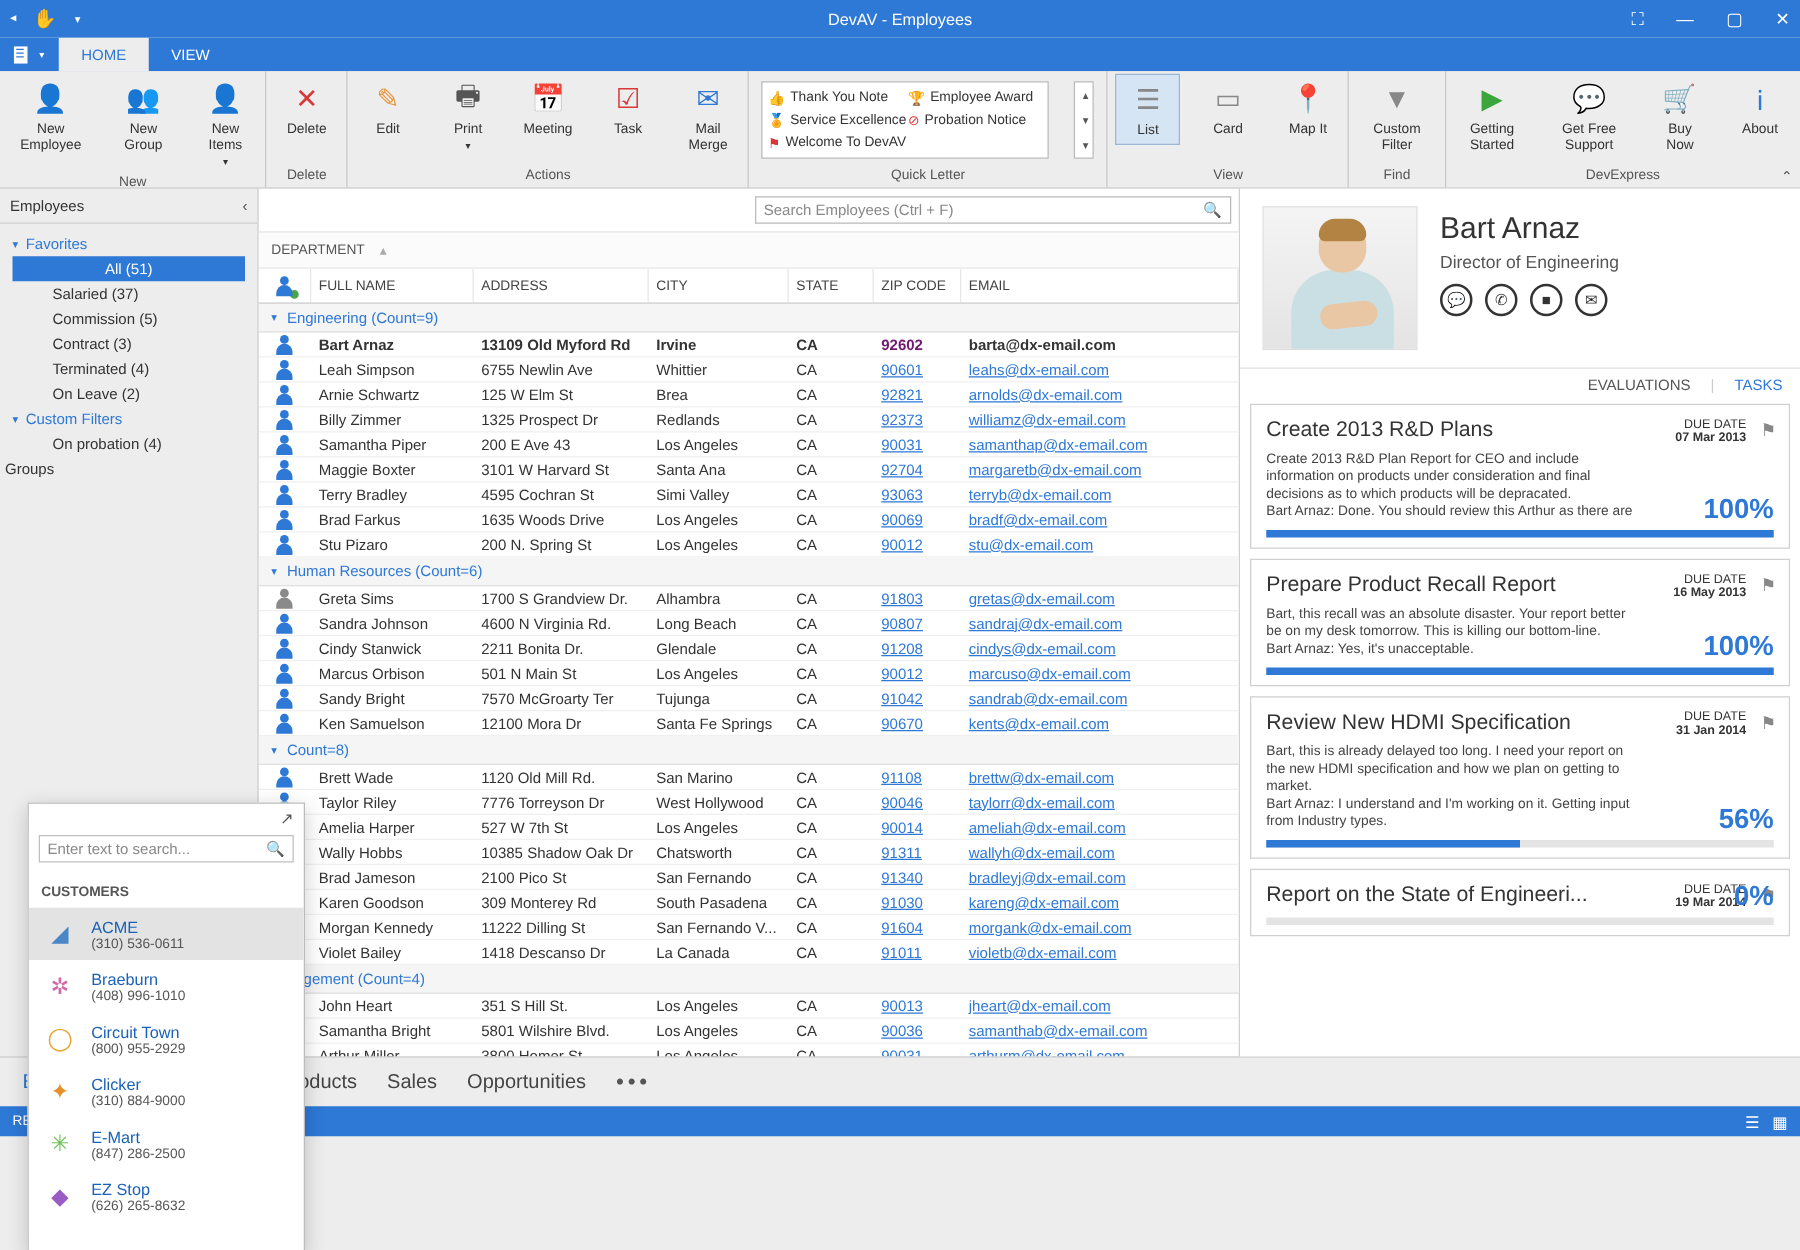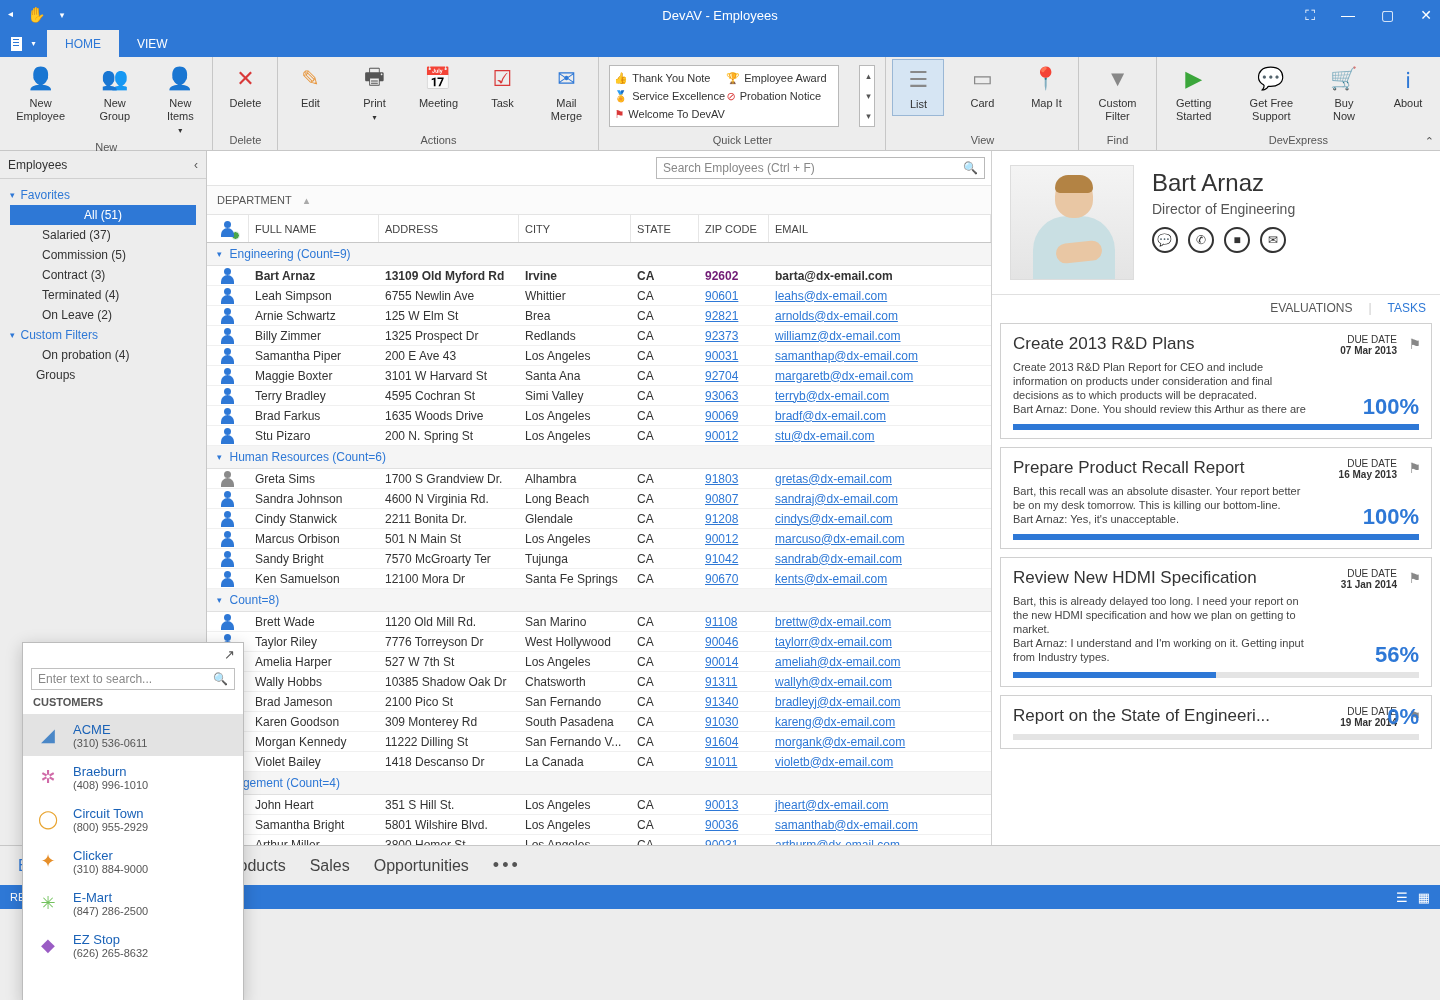--- a/index.html
+++ b/index.html
@@ -28,25 +28,25 @@
 .ql .drop{width:16px;border-left:1px solid #ccc;display:flex;align-items:center;justify-content:center;font-size:9px;color:#555;align-self:stretch}
 .rib-expand{position:absolute;right:6px;bottom:2px;font-size:11px;color:#555}
 .content{display:flex;height:694px;position:relative}
 .sidebar{width:207px;border-right:1px solid #c7c7c7;background:#ededed;display:flex;flex-direction:column}
 .sidehdr{height:28px;display:flex;align-items:center;padding:0 8px;border-bottom:1px solid #d0d0d0;font-size:12px;color:#333}
 .sidehdr .ch{margin-left:auto;font-size:12px;color:#555}
 .sidetree{padding:6px 0;font-size:12px}
 .sidetree .tog{padding:3px 10px;color:#2e78d6;font-size:12px;display:flex;align-items:center;gap:6px}
 .sidetree .item{padding:3px 12px 3px 42px}
 .sidetree .item.sel{background:#2e78d6;color:#fff;margin:0 10px;border-radius:0;text-align:center;padding:3px 0}
-.sidetree .plain{padding:3px 36px}
+.sidetree .plain{padding:3px 4px}
 .main{flex:1;display:flex;background:#fff}
 .grid{flex:1;display:flex;flex-direction:column;border-right:1px solid #d0d0d0;min-width:0}
 .searchbar{display:flex;justify-content:flex-end;padding:6px}
-.searchbox{width:329px;height:22px;border:1px solid #b9b9b9;display:flex;align-items:center;padding:0 6px;color:#888;font-size:12px;background:#fff}
+.searchbox{width:381px;height:22px;border:1px solid #b9b9b9;display:flex;align-items:center;padding:0 6px;color:#888;font-size:12px;background:#fff}
 .searchbox .mag{margin-left:auto;font-size:12px}
 .grouprow{background:#fbfbfb;border-top:1px solid #e4e4e4;border-bottom:1px solid #e4e4e4;height:30px;display:flex;align-items:center;padding:0 10px;font-size:11px;color:#555;gap:12px}
 .colhdr{display:flex;background:#fff;border-bottom:1px solid #c7c7c7;font-size:11px;color:#444;height:28px;align-items:center}
 .colhdr>div{padding:0 6px;border-right:1px solid #e6e6e6;height:100%;display:flex;align-items:center}
 .c-ico{width:42px;justify-content:center}
 .c-name{width:130px}
 .c-addr{width:140px}
 .c-city{width:112px}
 .c-state{width:68px}
 .c-zip{width:70px}
@@ -88,21 +88,21 @@
 .task .tt{font-size:17px;font-weight:300;color:#333;margin-bottom:6px;max-width:300px;white-space:nowrap;overflow:hidden;text-overflow:ellipsis}
 .task .td{font-size:11px;line-height:14px;color:#444;max-width:300px}
 .task .due{position:absolute;right:34px;top:10px;font-size:10px;color:#333;text-align:right}
 .task .due b{font-weight:700}
 .task .flag{position:absolute;right:10px;top:12px;font-size:14px;color:#888}
 .task .pct{position:absolute;right:12px;bottom:18px;font-size:22px;color:#2e78d6;font-weight:700}
 .task .bar{height:6px;background:#e4e4e4;margin-top:8px;position:relative}
 .task .bar .f{height:100%;background:#2e78d6}
 .popup{position:absolute;left:22px;top:491px;width:222px;height:361px;background:#fff;border:1px solid #bcbcbc;box-shadow:0 4px 16px rgba(0,0,0,.2);z-index:50;display:flex;flex-direction:column}
 .popup .pin{text-align:right;padding:4px 8px;font-size:13px;color:#555}
-.popup .psearch{margin:2px 8px 0;border:1px solid #c0c0c0;height:22px;display:flex;align-items:center;padding:0 6px;font-size:12px;color:#888}
+.popup .psearch{margin:2px 8px 12px;border:1px solid #c0c0c0;height:22px;display:flex;align-items:center;padding:0 6px;font-size:12px;color:#888}
 .popup .psearch .mag{margin-left:auto}
 .popup .phdr{font-size:11px;font-weight:600;color:#555;padding:6px 10px}
 .popup .plist{flex:1;overflow:hidden}
 .popup .pitem{display:flex;align-items:center;gap:10px;padding:6px 10px}
 .popup .pitem.sel{background:#e3e3e3}
 .popup .logo{width:30px;height:30px;border-radius:4px;display:flex;align-items:center;justify-content:center;font-size:18px}
 .popup .pn{font-size:13px;color:#1a62b7}
 .popup .pp{font-size:11px;color:#555}
 .btabs{height:40px;border-top:1px solid #c7c7c7;display:flex;align-items:center;gap:24px;padding:0 18px;font-size:16px;background:#ededed}
 .btabs .bt{color:#444}

